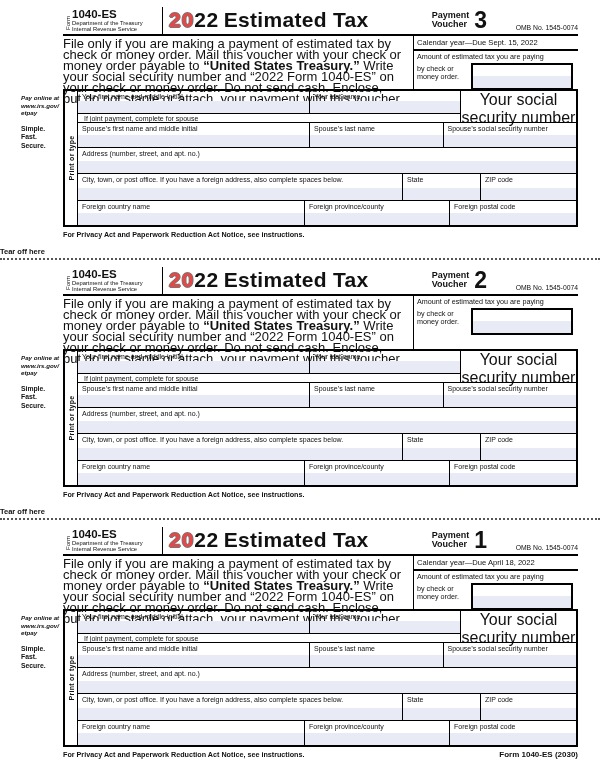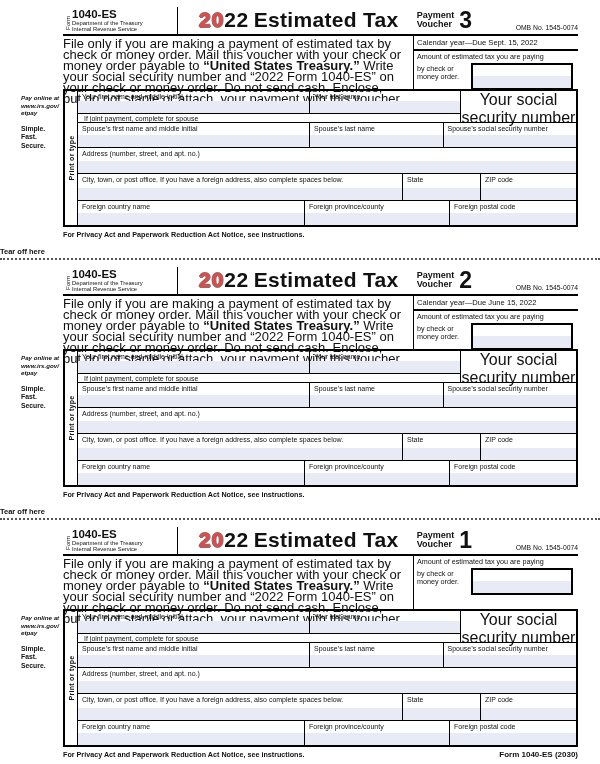--- a/index.html
+++ b/index.html
@@ -8,21 +8,21 @@
     width:600px; height:764px;
     font-family:"Liberation Sans", sans-serif;
     color:#111;
   }
   .page { position:relative; width:600px; height:764px; overflow:hidden; padding-top:6px; }
 
   .voucher { position:relative; height:238px; }
   .v-main { margin-left:63px; width:515px; }
 
   
-  .v-header { display:flex; align-items:stretch; height:30px; border-bottom:2px solid #000;gap:15px; }
+  .v-header { display:flex; align-items:stretch; height:30px; border-bottom:2px solid #000; }
   .form-block { display:flex; width:97px; }
   .form-word-box { width:9px; height:30px; position:relative; }
   .form-word-box span { position:absolute; left:50%; top:55%; transform:translate(-50%,-50%) rotate(-90deg); font-size:6px; white-space:nowrap; }
   .fnum { font-weight:bold; font-size:11.5px; line-height:12px; padding-top:2px; }
   .agency { font-size:5.8px; line-height:6.4px; }
   .hdr-divider { width:1px; background:#000; margin:1px 6px 0 2px; }
   .year-title { flex:1; display:flex; align-items:center; font-weight:bold; font-size:21px; white-space:nowrap; }
   .yr20 { color:#ef4444; text-shadow:-1px 0 #777, 1px 0 #777, 0 -1px #777, 0 1px #777; letter-spacing:1px; }
   .yr22 { letter-spacing:0.5px; }
   .title-text { margin-left:5px; letter-spacing:0.3px; }
@@ -263,21 +263,20 @@
             <div>Payment</div>
             <div>Voucher</div>
           </div>
           <div class="pv-num">2</div>
         </div>
         <div class="omb">OMB No. 1545-0074</div>
       </header>
       <div class="v-body">
         <p class="body-text"><span>File only if you are making a payment of estimated tax by check or money order. Mail this voucher with your check or money order payable to </span><b>“United States Treasury.”</b><span> Write your social security number and “2022 Form 1040-ES” on your check or money order. Do not send cash. Enclose, but do not staple or attach, your payment with this voucher.</span></p>
         <div class="right-box">
-          <div class="due">Calendar year—Due June 15, 2022</div>
           <div class="amount">
             <div>Amount of estimated tax you are paying</div>
             <div class="amount-row">
               <div class="byline">
                 <div>by check or</div>
                 <div>money order.</div>
               </div>
               <div class="amount-box">
                   <div class="white"></div>
                   <div class="fill"></div>
@@ -405,20 +404,21 @@
             <div>Payment</div>
             <div>Voucher</div>
           </div>
           <div class="pv-num">1</div>
         </div>
         <div class="omb">OMB No. 1545-0074</div>
       </header>
       <div class="v-body">
         <p class="body-text"><span>File only if you are making a payment of estimated tax by check or money order. Mail this voucher with your check or money order payable to </span><b>“United States Treasury.”</b><span> Write your social security number and “2022 Form 1040-ES” on your check or money order. Do not send cash. Enclose, but do not staple or attach, your payment with this voucher.</span></p>
         <div class="right-box">
+          <div class="due">Calendar year—Due April 18, 2022</div>
           <div class="amount">
             <div>Amount of estimated tax you are paying</div>
             <div class="amount-row">
               <div class="byline">
                 <div>by check or</div>
                 <div>money order.</div>
               </div>
               <div class="amount-box">
                   <div class="white"></div>
                   <div class="fill"></div>

